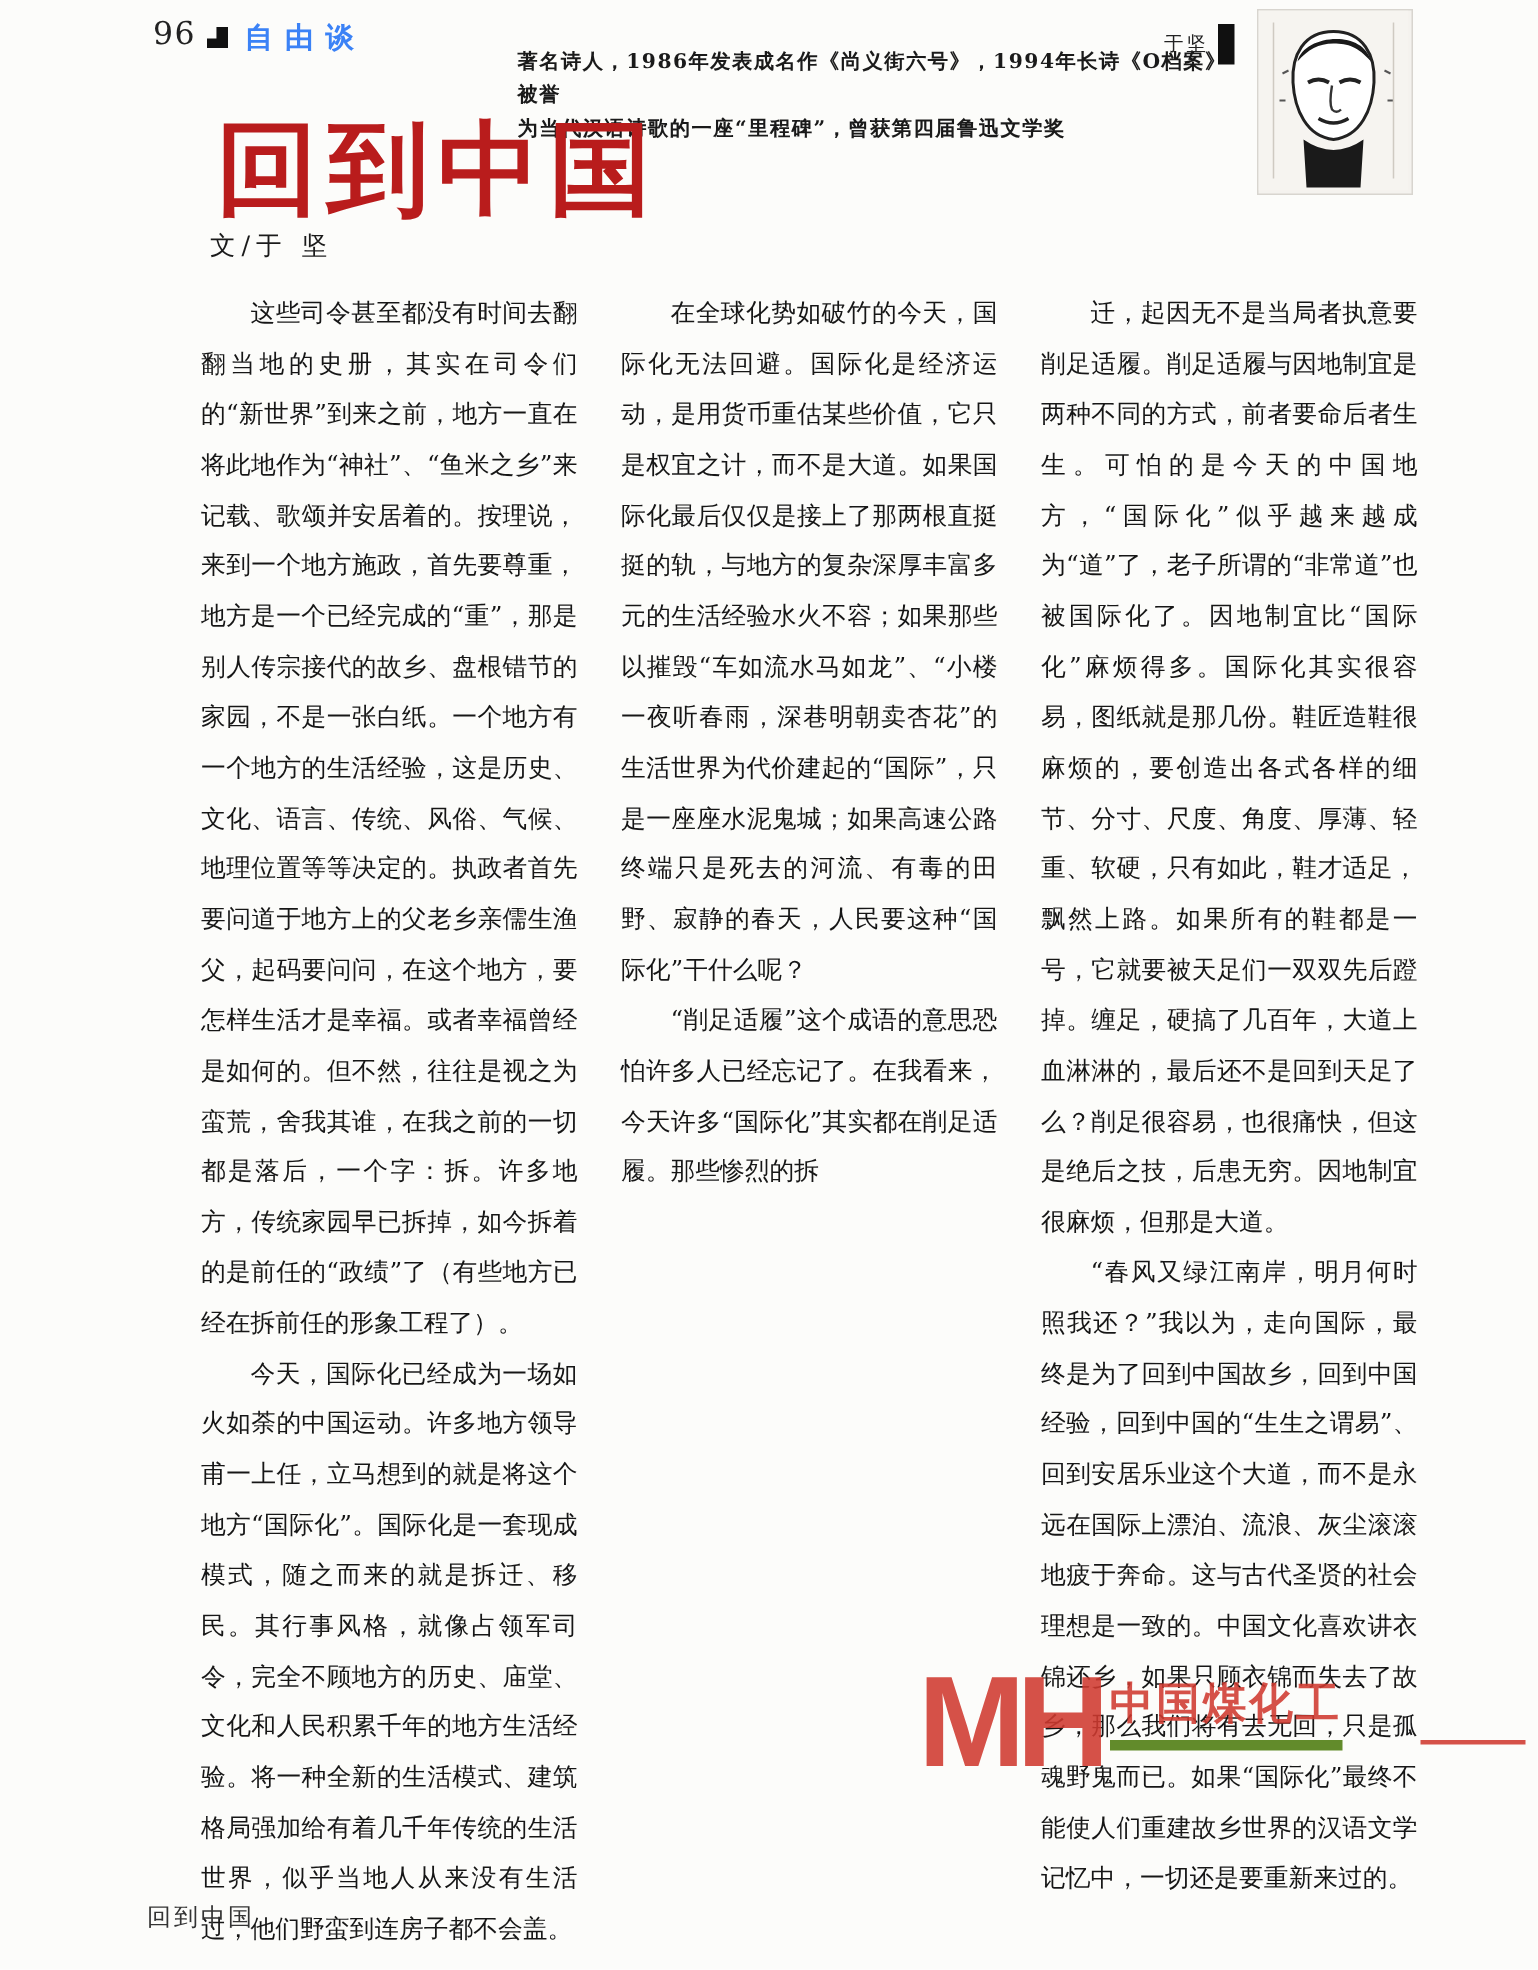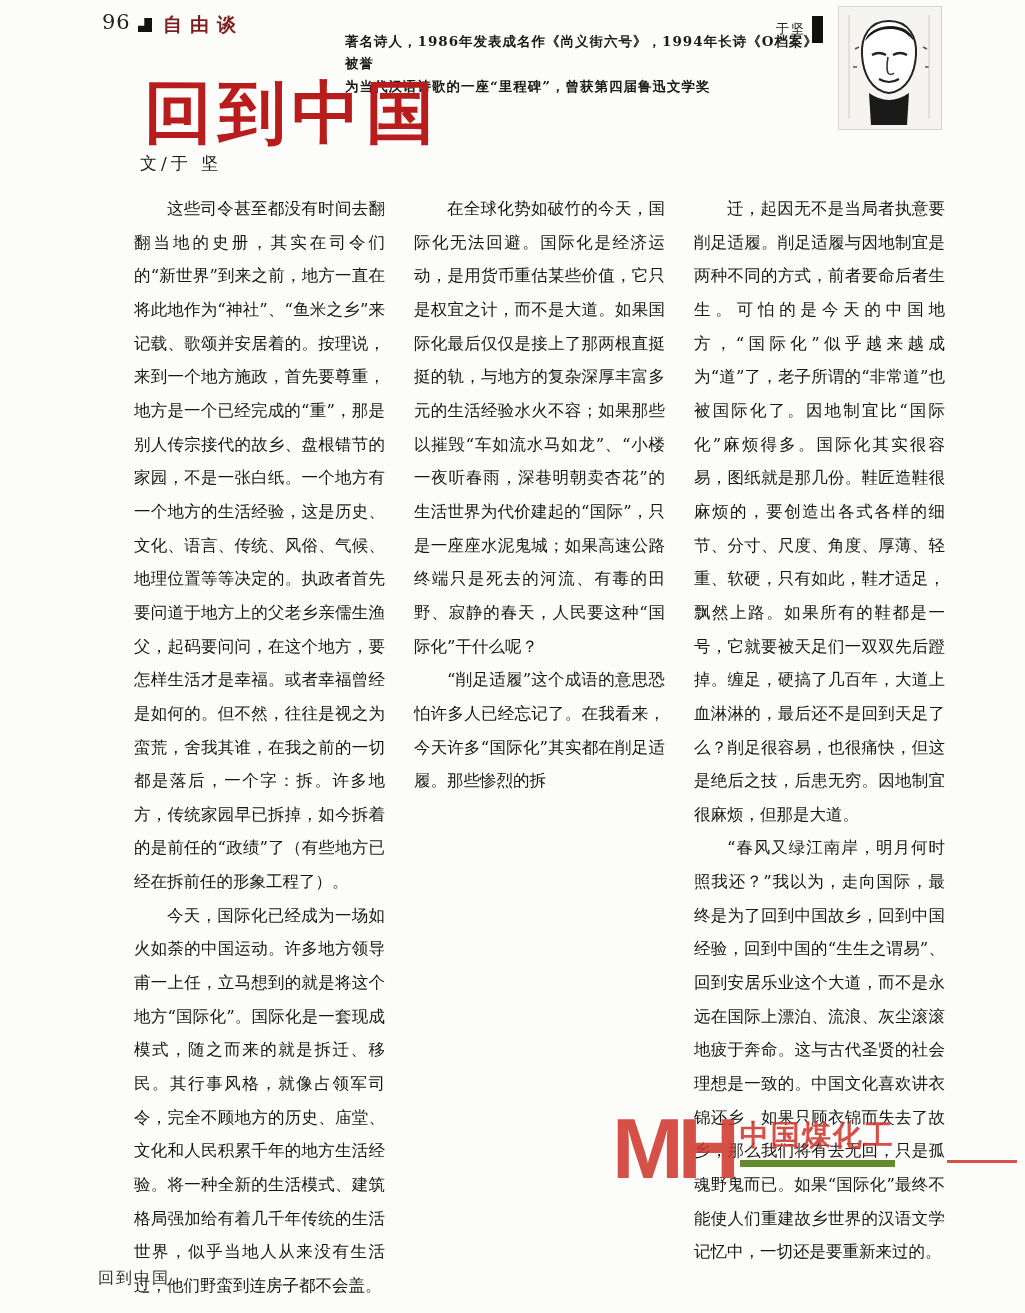--- a/index.html
+++ b/index.html
@@ -16,21 +16,21 @@
     position:absolute;left:102px;top:10px;
     font-size:21px;letter-spacing:1px;color:#222;
   }
   .section-tick{
     position:absolute;left:138px;top:18px;
     width:14px;height:14px;background:#111;
     clip-path:polygon(0 55%,45% 55%,45% 0,100% 0,100% 100%,0 100%);
   }
   .section-label{
     position:absolute;left:163px;top:12px;
-    font-size:19px;letter-spacing:8px;font-weight:bold;color:#7f1d1d;
+    font-size:19px;letter-spacing:8px;font-weight:bold;color:#3b82f6;
   }
   
   .bio{
     position:absolute;left:345px;top:30px;width:480px;
     font-size:13.5px;font-weight:bold;line-height:1.65;
     letter-spacing:1px;color:#1a1a1a;
   }
   .author-tag{
     position:absolute;left:776px;top:20px;
     font-size:13px;letter-spacing:2px;color:#222;

